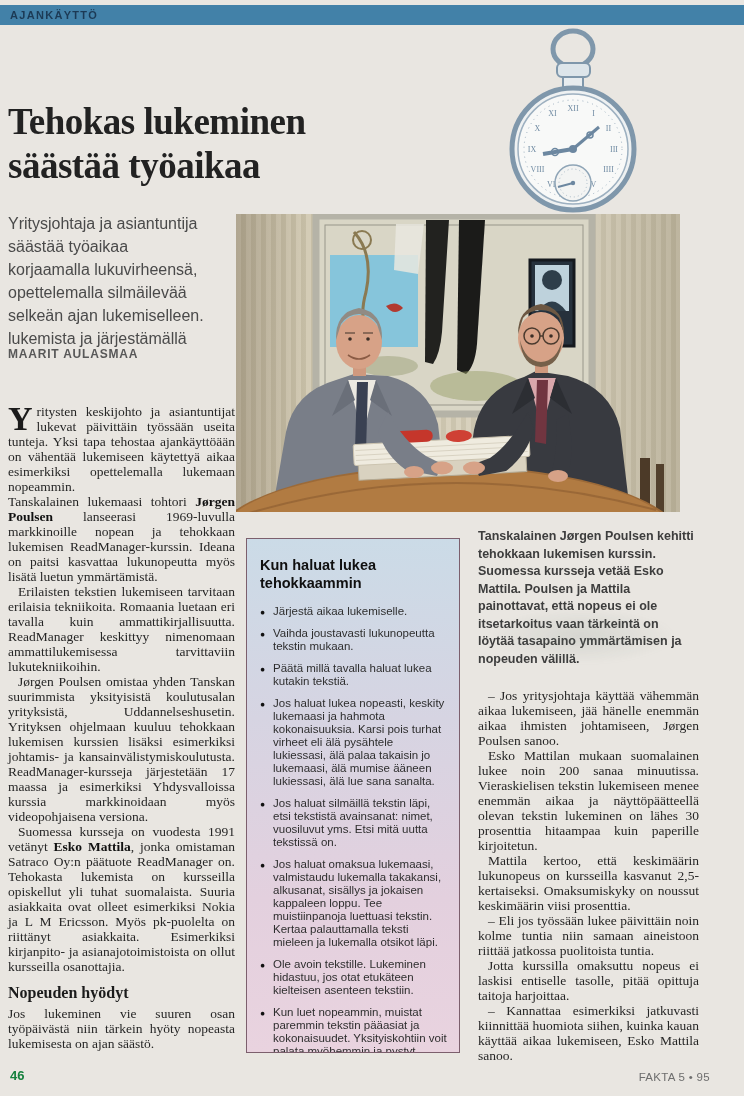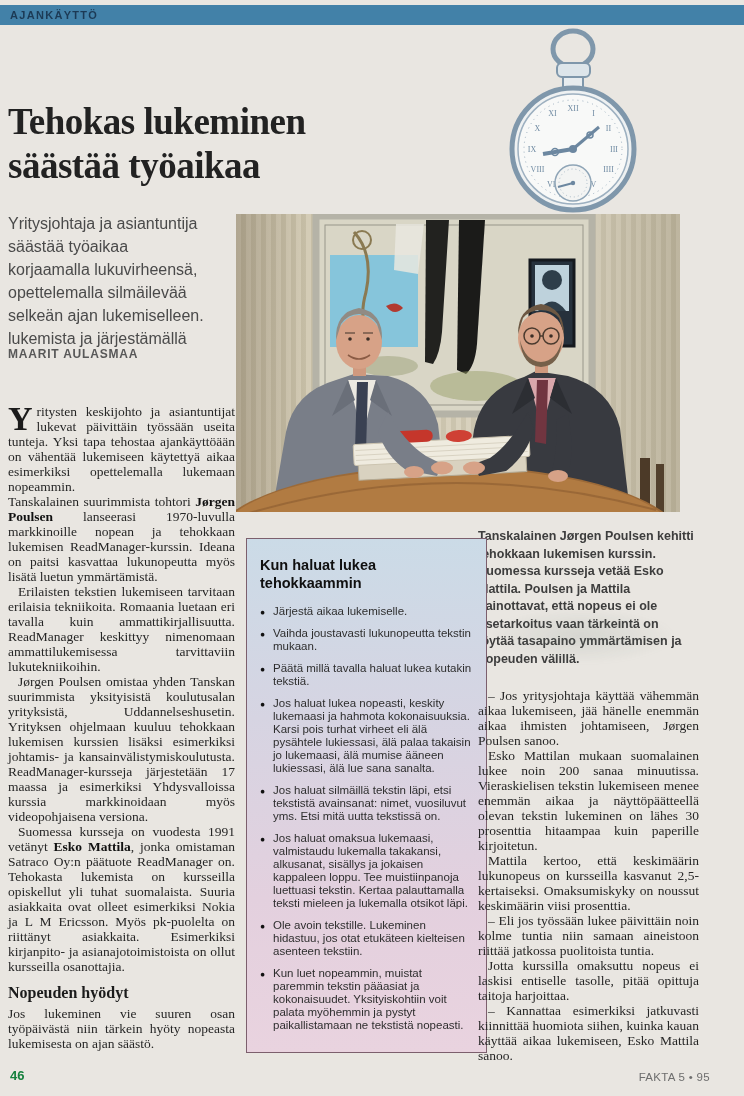--- a/index.html
+++ b/index.html
@@ -56,21 +56,21 @@
   .body-p .b{font-weight:bold;color:#111;}
   .dropcap{
     float:left;font-family:"Liberation Serif",serif;font-weight:bold;
     font-size:34px;line-height:27px;padding:1px 4px 0 0;color:#1b1b1b;
   }
   .subhead{
     margin:10px 0 4px;font-family:"Liberation Serif",serif;
     font-weight:bold;font-size:16px;color:#1b1b1b;
   }
   .tips{
-    position:absolute;left:246px;top:538px;width:241px;height:515px;
+    position:absolute;left:246px;top:538px;width:214px;height:515px;
     box-sizing:border-box;border:1px solid var(--tips_border,#7c5f6d);
     background:linear-gradient(180deg,
       var(--tips_top,#cbdbe7) 0%,#d6d4e2 35%,#e3d0de 70%,var(--tips_bottom,#e9d3df) 100%);
     padding:17px 12px 16px 13px;overflow:hidden;
   }
   .tips h2{
     margin:0 0 13px;font-size:14.5px;line-height:18px;color:#101010;
     font-weight:bold;
   }
   .tips ul{margin:0;padding:0;}
@@ -239,21 +239,21 @@
   </svg>
 </div>
 
 <div class="caption">Tanskalainen Jørgen Poulsen kehitti tehokkaan lukemisen kurssin. Suomessa kursseja vetää Esko Mattila. Poulsen ja Mattila painottavat, että nopeus ei ole itsetarkoitus vaan tärkeintä on löytää tasapaino ymmärtämisen ja nopeuden välillä.</div>
 
 <div class="bleed"></div>
 
 <div class="col col-left">
   <div>
       <p class="body-p"><span class="dropcap">Y</span><span>ritysten keskijohto ja asiantuntijat lukevat päivittäin työssään useita tunteja. Yksi tapa tehostaa ajankäyttöään on vähentää lukemiseen käytettyä aikaa esimerkiksi opettelemalla lukemaan nopeammin.</span></p>
-      <p class="body-p"><span>Tanskalainen suurimmista tohtori </span><span class="b">Jørgen Poulsen</span><span> lanseerasi 1970-luvulla markkinoille nopean ja tehokkaan lukemisen ReadManager-kurssin. Ideana on paitsi kasvattaa lukunopeutta myös lisätä luetun ymmärtämistä.</span></p>
+      <p class="body-p"><span>Tanskalainen lukemaasi tohtori </span><span class="b">Jørgen Poulsen</span><span> lanseerasi 1969-luvulla markkinoille nopean ja tehokkaan lukemisen ReadManager-kurssin. Ideana on paitsi kasvattaa lukunopeutta myös lisätä luetun ymmärtämistä.</span></p>
       <p class="body-p indent"><span>Erilaisten tekstien lukemiseen tarvitaan erilaisia tekniikoita. Romaania luetaan eri tavalla kuin ammattikirjallisuutta. ReadManager keskittyy nimenomaan ammattilukemisessa tarvittaviin lukutekniikoihin.</span></p>
       <p class="body-p indent"><span>Jørgen Poulsen omistaa yhden Tanskan suurimmista yksityisistä koulutusalan yrityksistä, Uddannelseshusetin. Yrityksen ohjelmaan kuuluu tehokkaan lukemisen kurssien lisäksi esimerkiksi johtamis- ja kansainvälistymiskoulutusta. ReadManager-kursseja järjestetään 17 maassa ja esimerkiksi Yhdysvalloissa kurssia markkinoidaan myös videopohjaisena versiona.</span></p>
       <p class="body-p indent"><span>Suomessa kursseja on vuodesta 1991 vetänyt </span><span class="b">Esko Mattila</span><span>, jonka omistaman Satraco Oy:n päätuote ReadManager on. Tehokasta lukemista on kursseilla opiskellut yli tuhat suomalaista. Suuria asiakkaita ovat olleet esimerkiksi Nokia ja L M Ericsson. Myös pk-puolelta on riittänyt asiakkaita. Esimerkiksi kirjanpito- ja asianajotoimistoista on ollut kursseilla osanottajia.</span></p>
     </div>
   <h3 class="subhead">Nopeuden hyödyt</h3>
   <div>
       <p class="body-p"><span>Jos lukeminen vie suuren osan työpäivästä niin tärkein hyöty nopeasta lukemisesta on ajan säästö.</span></p>
     </div>
 </div>
 

